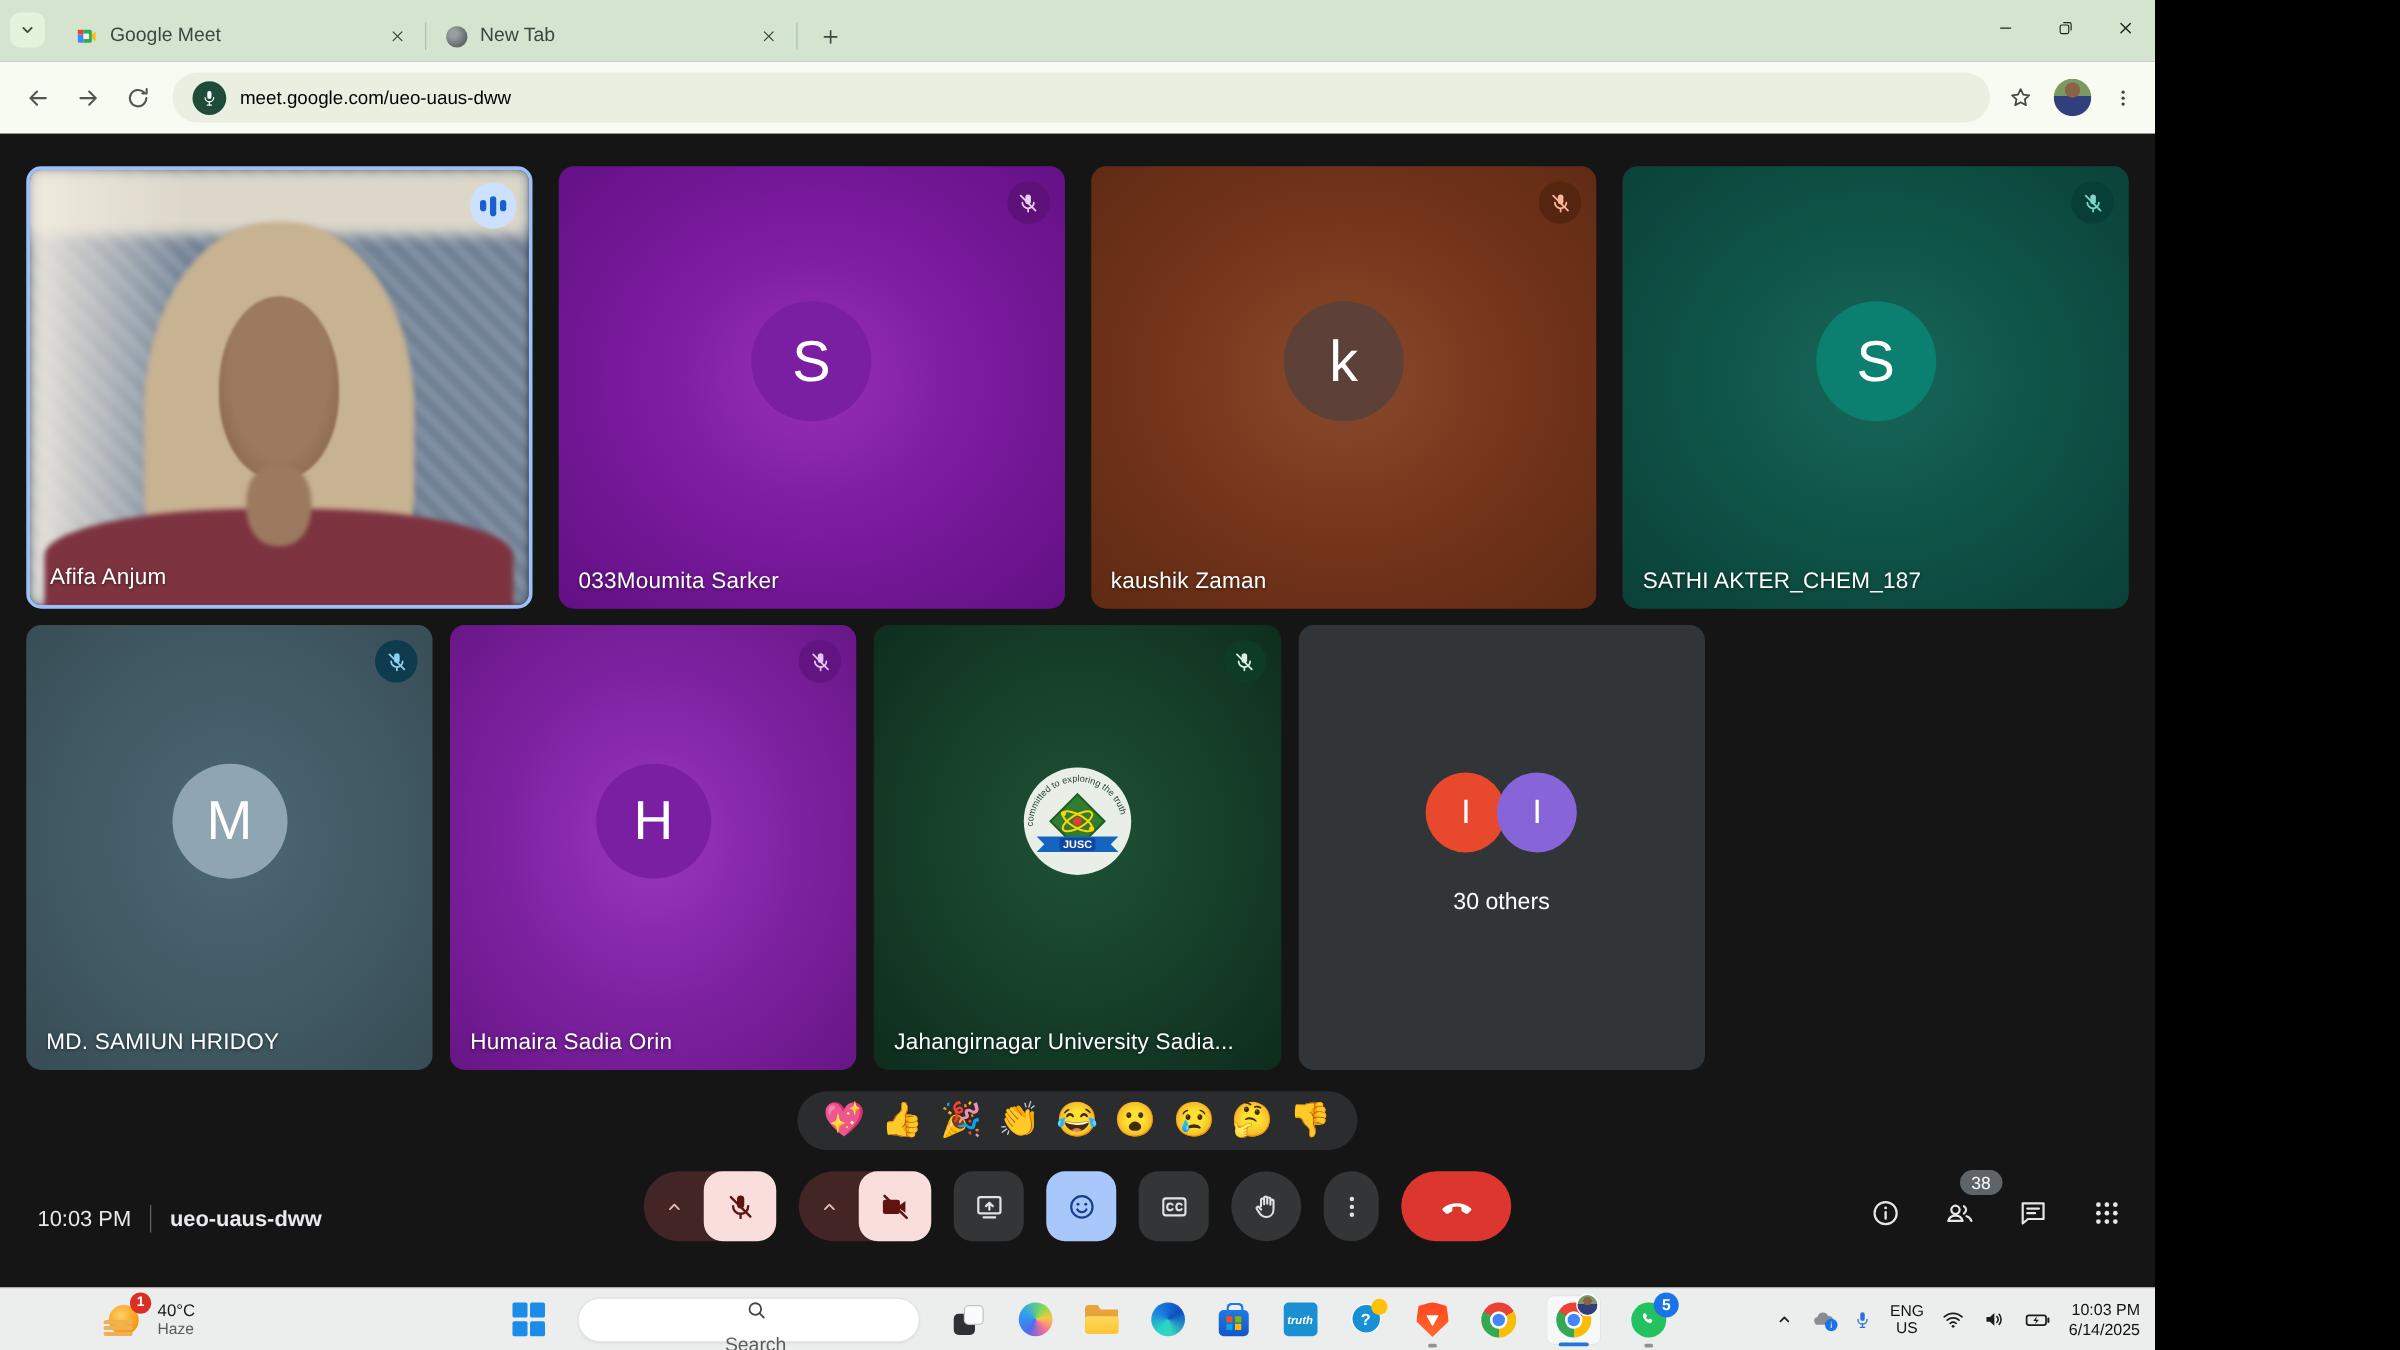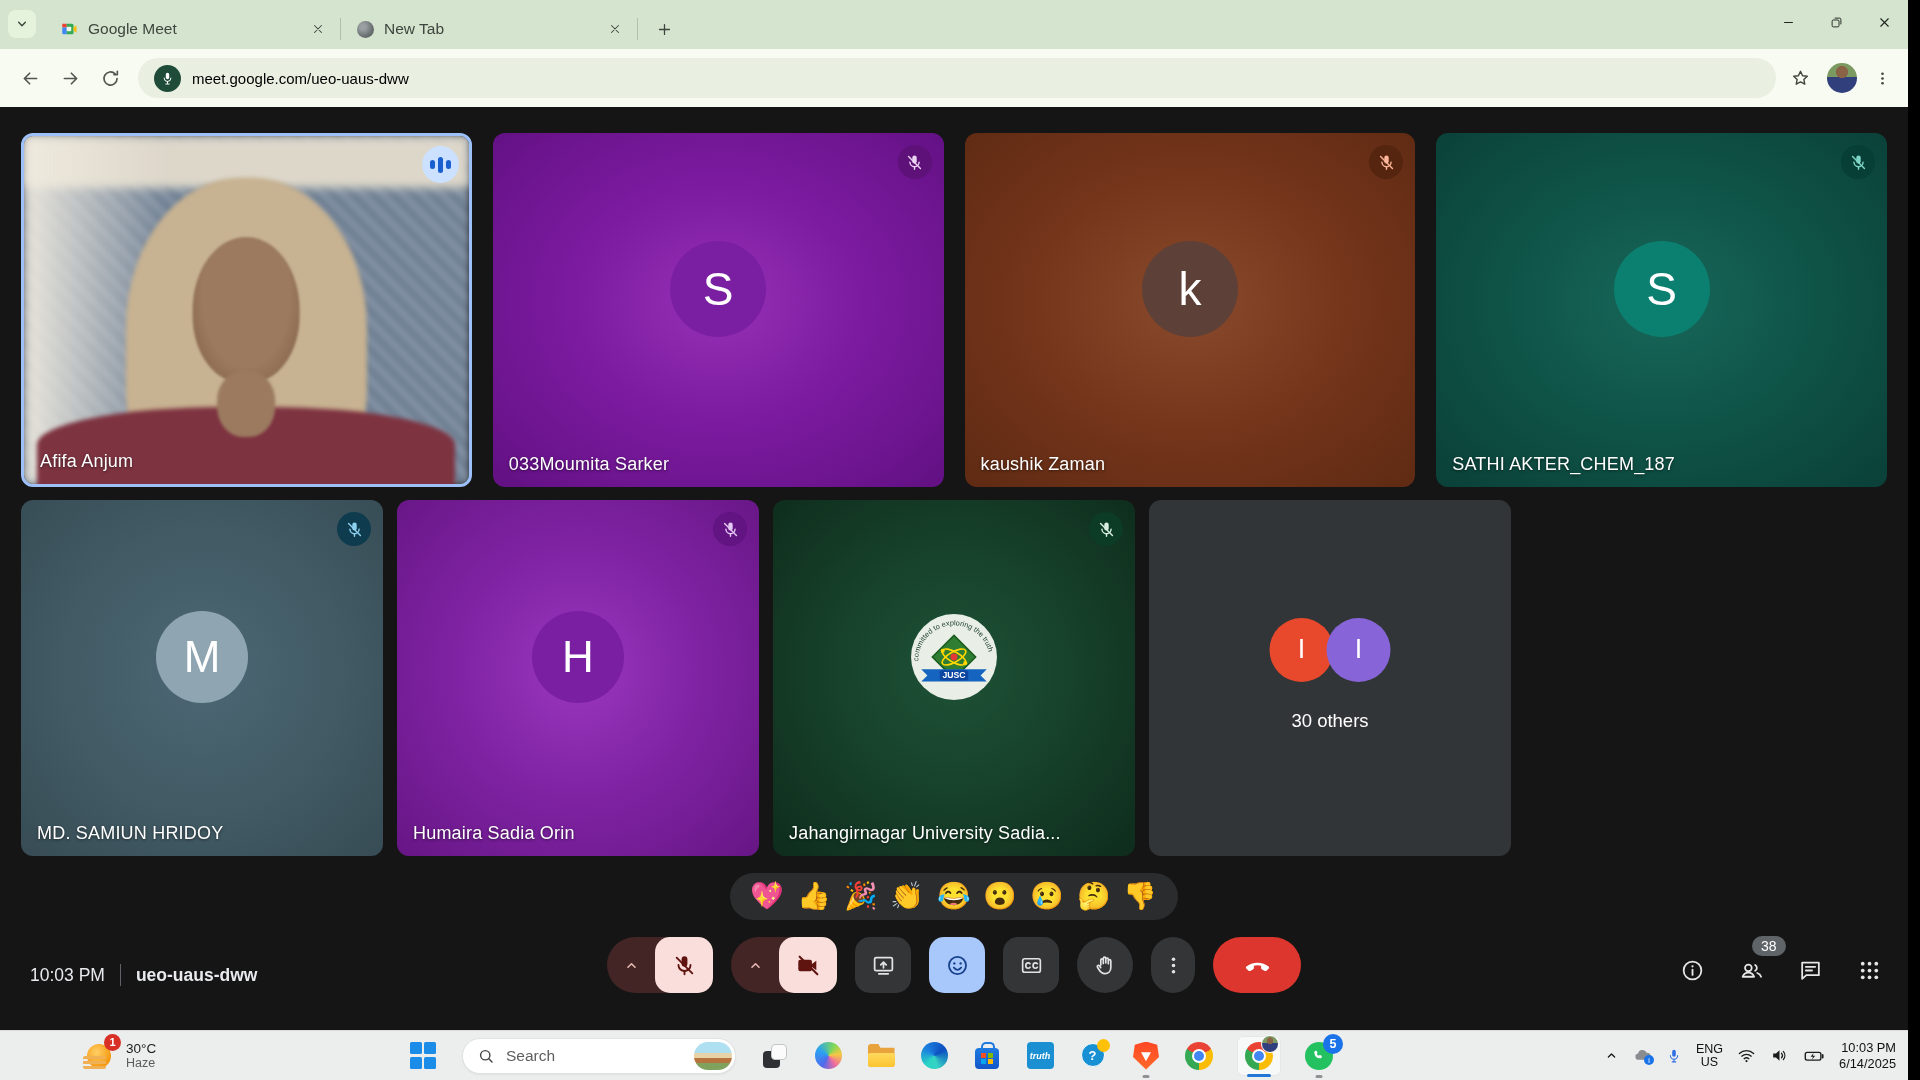--- a/index.html
+++ b/index.html
@@ -1,16 +1,16 @@
 <!DOCTYPE html>
 <html style="--accent-blue: #a8c7fa; --speaking-border: #9dc0f9; --danger-red: #dc362e; --pink-soft: #f9dedc; --dark-red: #601410; --control-gray: #333537; --meet-bg: #151515; --chrome-tabstrip: #d5e4ce; --chrome-toolbar: #f8fbf2; --omnibox: #e9f0e2; --taskbar-bg: #eceded; --others-orange: #e8492c; --others-purple: #8765d8;"><head>
 <meta charset="utf-8">
 <style>
   html,body{margin:0;padding:0;background:#000;}
-  .screen{position:relative;width:1908px;height:1080px;overflow:hidden;
+  .screen{position:relative;width:1724px;height:1080px;overflow:hidden;
     font-family:"Liberation Sans",sans-serif;background:var(--meet-bg,#151515);}
   svg{display:block;}
   .ic{width:20px;height:20px;}
 
   
   .tabstrip{position:absolute;top:0;left:0;right:0;height:49px;background:var(--chrome-tabstrip,#d5e4ce);}
   .tabsearch{position:absolute;left:8px;top:10px;width:28px;height:28px;border-radius:8px;
     background:#e6f3dc;color:#3c4a3e;display:flex;align-items:center;justify-content:center;}
   .tabs{position:absolute;left:46px;bottom:0;display:flex;align-items:flex-end;height:40px;}
   .tab{width:292px;height:40px;display:flex;align-items:center;gap:10px;padding:0 8px 0 14px;
@@ -164,21 +164,21 @@
   .w-stripes{position:absolute;left:1px;right:10px;bottom:4px;height:13px;border-radius:2px;
     background:repeating-linear-gradient(180deg,#f0b054 0 3px,rgba(0,0,0,0) 3px 5px);}
   .w-badge{position:absolute;top:-5px;right:-5px;min-width:17px;height:17px;border-radius:50%;
     background:#d93025;color:#fff;font-size:11px;font-weight:700;display:flex;align-items:center;justify-content:center;}
   .w-temp{font-size:13.5px;color:#1b1b1b;}
   .w-cond{font-size:12.5px;color:#5c5c5c;}
   .tb-center{position:absolute;left:408px;top:0;height:100%;display:flex;align-items:center;gap:24px;}
   .startbtn{display:grid;grid-template-columns:12px 12px;grid-template-rows:12px 12px;gap:2.5px;}
   .startbtn i{background:#1b8ce8;border-radius:1.5px;}
   .search-pill{width:274px;height:36px;background:#fff;border:1px solid #e1e2e4;border-radius:18px;
-    display:flex;align-items:center;gap:11px;padding:0 3px 0 14px;box-sizing:border-box;box-shadow:0 1px 2px rgba(0,0,0,.06);}
+    display:flex;align-items:center;gap:11px;padding:0 3px 0 14px;box-sizing:border-box;box-shadow:0 1px 2px rgba(0,0,0,.06);flex-direction:column;}
   .search-pill svg{width:18px;height:18px;color:#454545;flex:0 0 auto;}
   .search-text{flex:1;font-size:15.5px;color:#5e5e5e;}
   .search-thumb{width:38px;height:28px;border-radius:14px;flex:0 0 auto;
     background:linear-gradient(180deg,#aee0f2 0 40%,#e8d3a8 40% 56%,#b8743f 56% 74%,#7fa35e 74% 100%);}
   .tb-icons{display:flex;align-items:center;gap:23px;}
   .app{position:relative;width:30px;height:30px;display:flex;align-items:center;justify-content:center;flex:0 0 auto;}
   .run-dash{position:absolute;bottom:-7px;left:50%;transform:translateX(-50%);width:7px;height:3px;border-radius:2px;background:#8f9194;}
   .app.active{width:44px;height:40px;background:#f7f8f8;border-radius:6px;box-shadow:inset 0 0 0 1px #e5e6e8;}
   .run-bar{position:absolute;bottom:-1px;left:50%;transform:translateX(-50%);width:24px;height:3px;border-radius:2px;background:#2176d6;}
   .tv{position:relative;width:24px;height:24px;}
@@ -713,21 +713,21 @@
 
   <div class="taskbar">
 
     <div class="tb-weather">
       <div class="w-icon">
         <div class="w-sun"></div>
           <div class="w-stripes"></div>
         <span class="w-badge">1</span>
       </div>
       <div>
-        <div class="w-temp">30°C</div>
+        <div class="w-temp">40°C</div>
         <div class="w-cond">Haze</div>
       </div>
     </div>
 
     <div class="tb-center">
       <div class="app">
         <span class="startbtn">
             <i></i>
             <i></i>
             <i></i>

